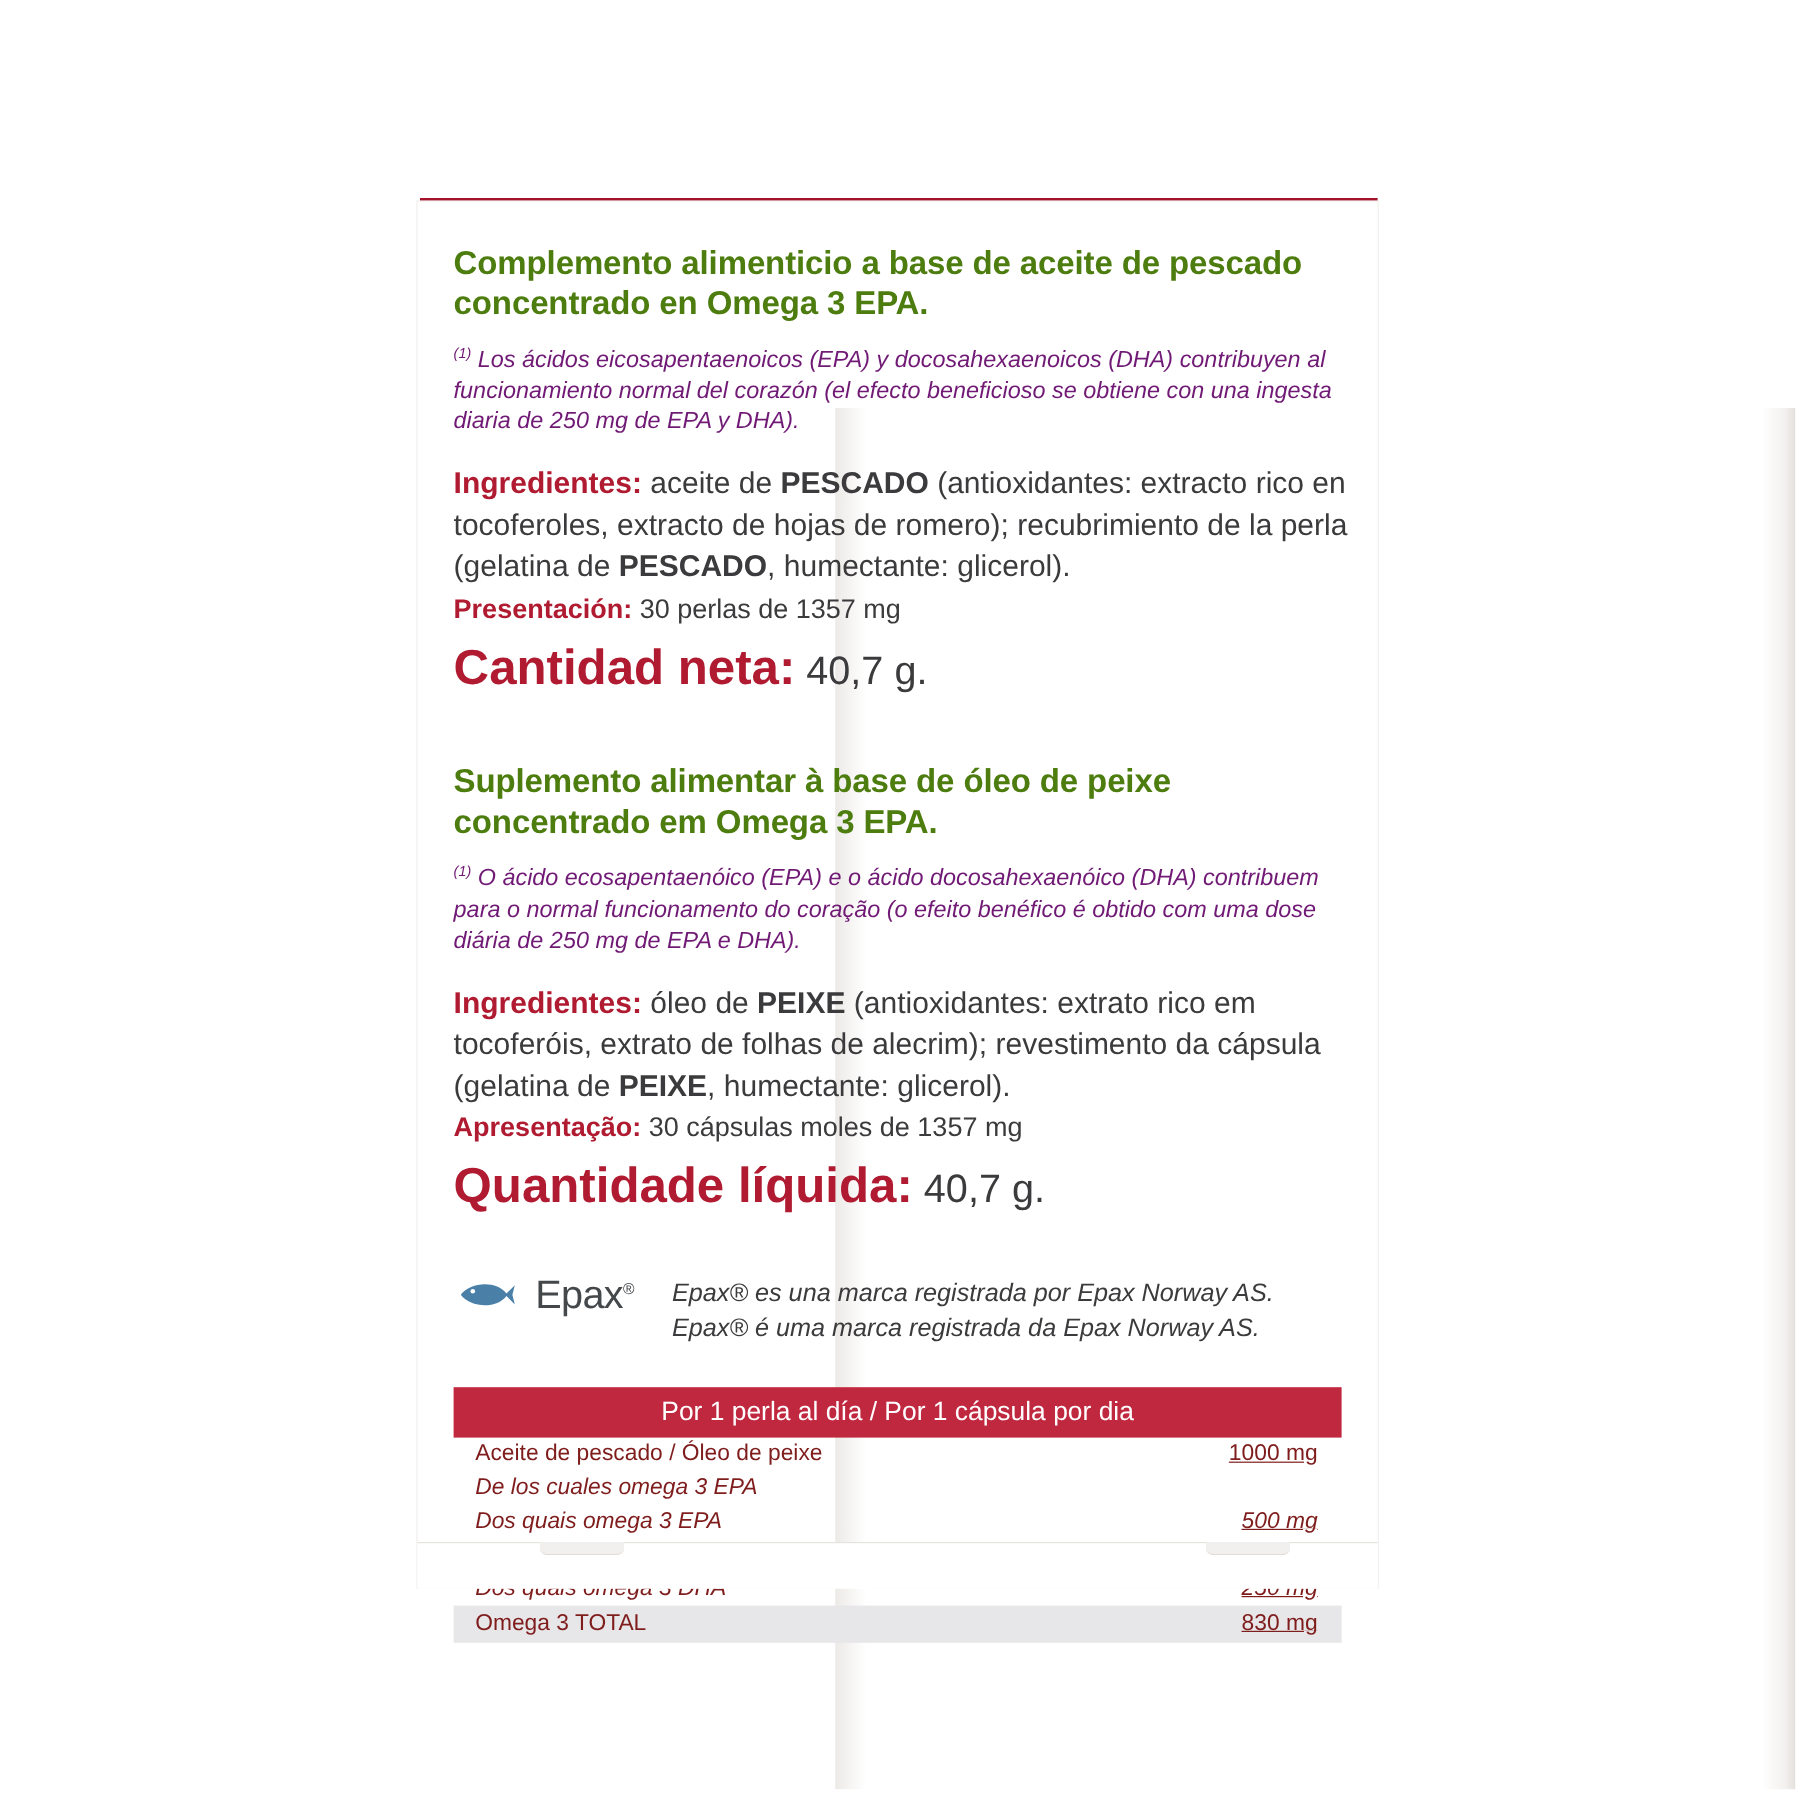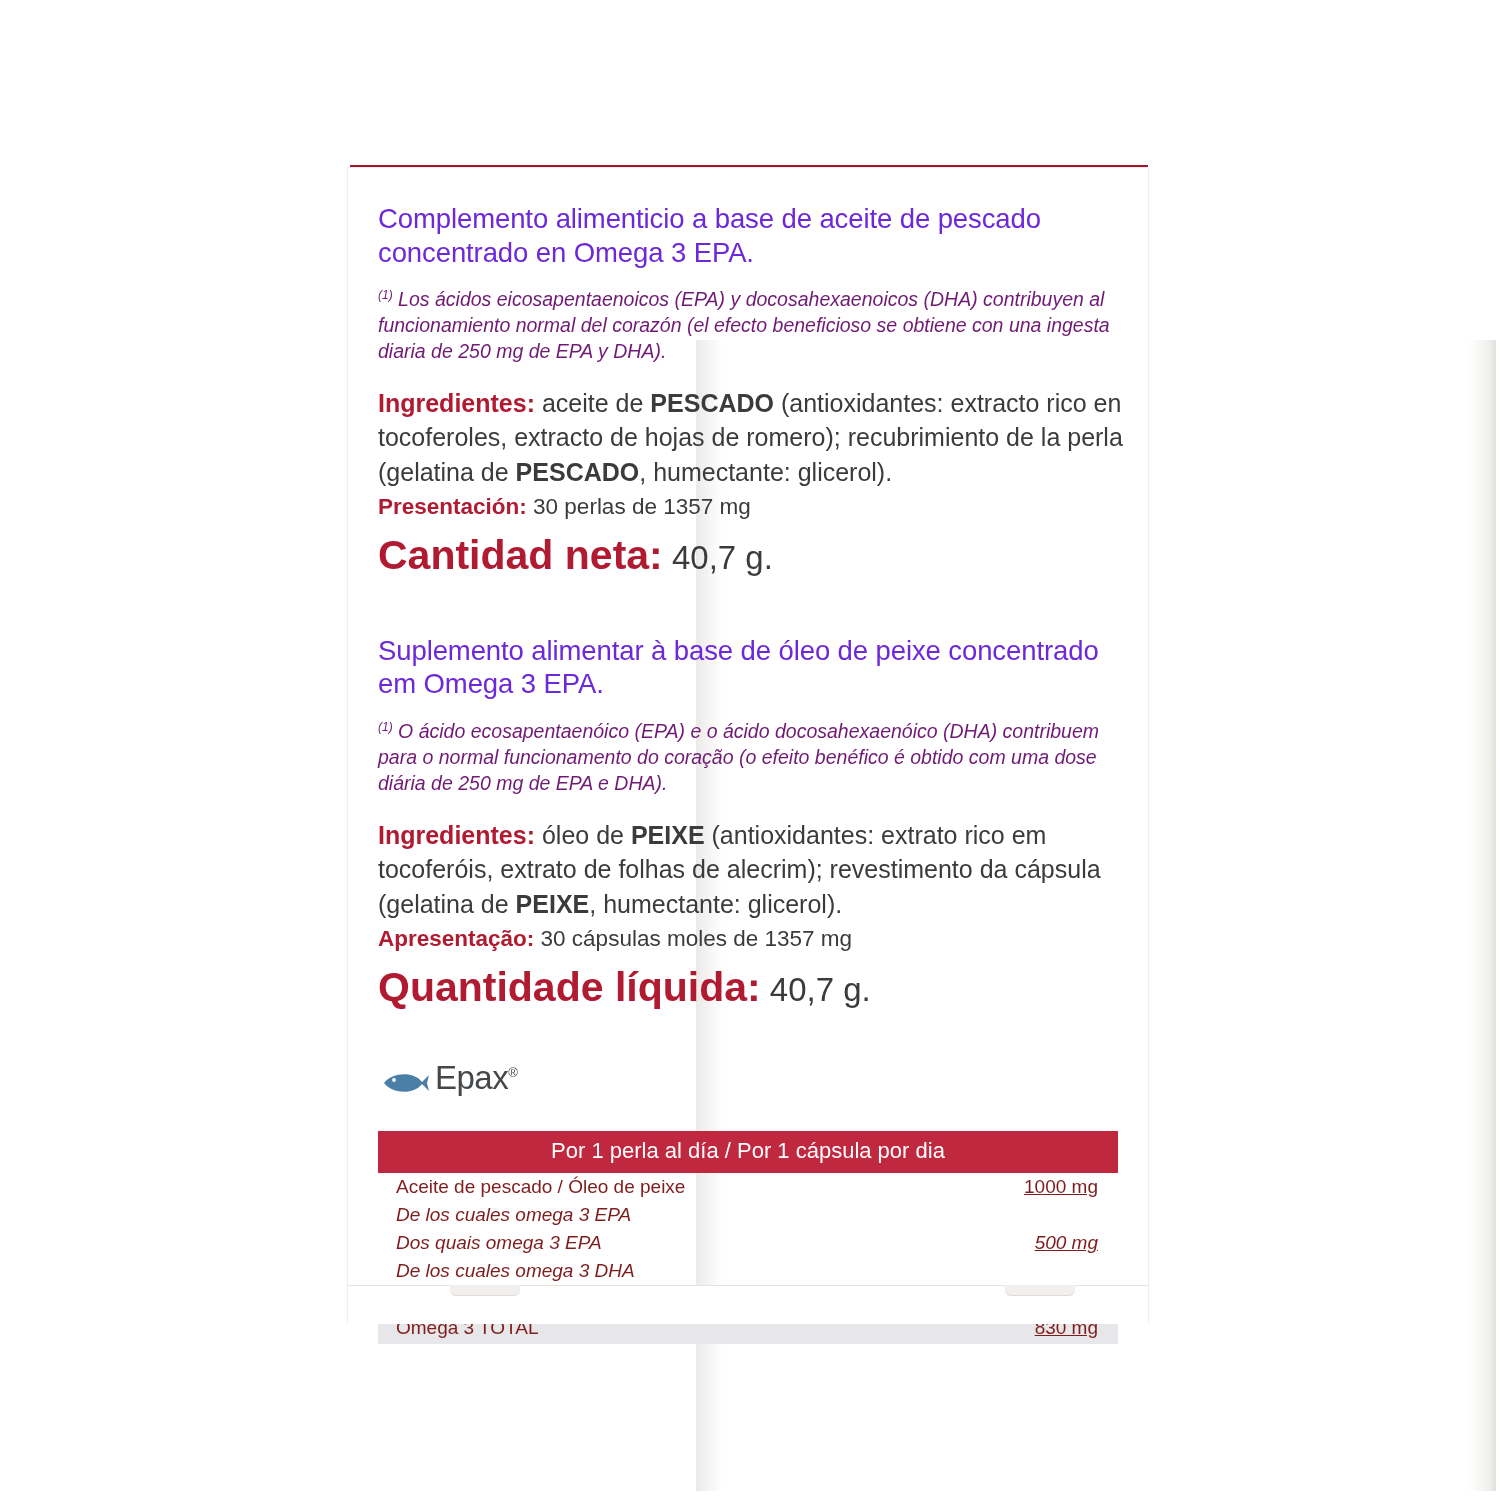--- a/index.html
+++ b/index.html
@@ -75,22 +75,22 @@
 
   
   .content {
     position: absolute;
     left: 30px;
     top: 34px;
     width: 752px;
   }
 
   .heading {
-    color: #6d28d9;
-    font-weight: normal;
+    color: #4d7c0f;
+    font-weight: bold;
     font-size: 27.5px;
     line-height: 1.22;
     letter-spacing: -0.1px;
   }
   .footnote {
     font-style: italic;
     color: #701a75;
     font-size: 19.5px;
     line-height: 1.33;
     margin-top: 18px;
@@ -129,22 +129,22 @@
   
   .epax-row {
     margin-top: 42px;
     display: flex;
     align-items: flex-start;
   }
   .epax-logo {
     width: 182px;
     flex: 0 0 182px;
     display: flex;
-    align-items: flex-end;
-    gap: 5px;
+    align-items: center;
+    gap: 16px;
     padding-top: 4px;
   }
   .epax-fish { width: 52px; height: 28px; display: block; }
   .epax-word {
     font-size: 33px;
     color: #45484b;
     letter-spacing: -0.5px;
     font-weight: normal;
   }
   .epax-word sup { font-size: 13px; vertical-align: super; }
@@ -246,20 +246,24 @@
       </div>
     </div>
 
     <div class="epax-row">
       <div class="epax-logo">
         <svg class="epax-fish" viewBox="0 0 52 28">
           <path d="M6 14 C14 3, 36 2, 44 13 L51 6 L49 14 L51 22 L44 15 C36 26, 14 25, 6 14 Z" fill="#4a7fa8"></path>
           <circle cx="16" cy="11" r="1.9" fill="#ffffff"></circle>
         </svg>
         <span class="epax-word"><span>Epax</span><sup>®</sup></span>
+      </div>
+      <div class="epax-text">
+        <div>Epax® es una marca registrada por Epax Norway AS.</div>
+        <div>Epax®  é uma marca registrada da Epax Norway AS.</div>
       </div>
     </div>
 
     <table class="table">
       <tbody>
         <tr class="hdr">
           <td colspan="2">Por 1 perla al día / Por 1 cápsula por dia</td>
         </tr>
       <tr>
             <td class="name">Aceite de pescado / Óleo de peixe</td>

